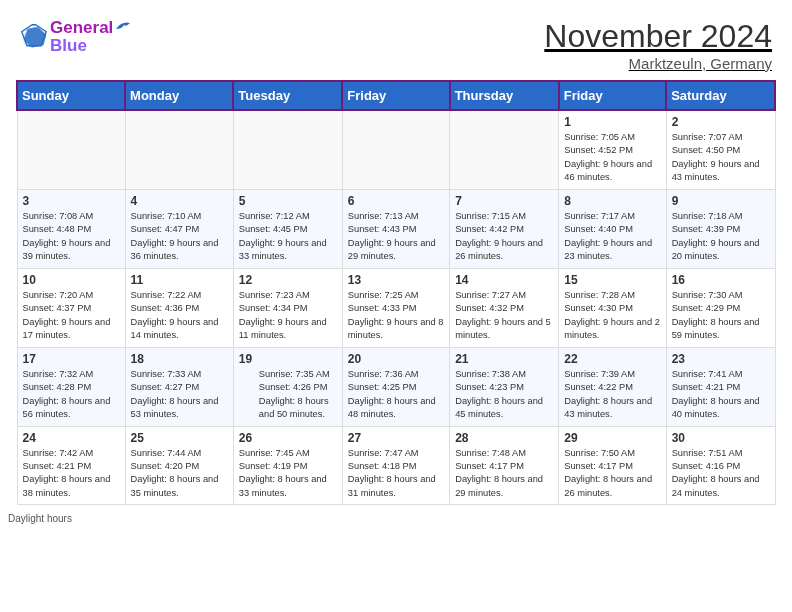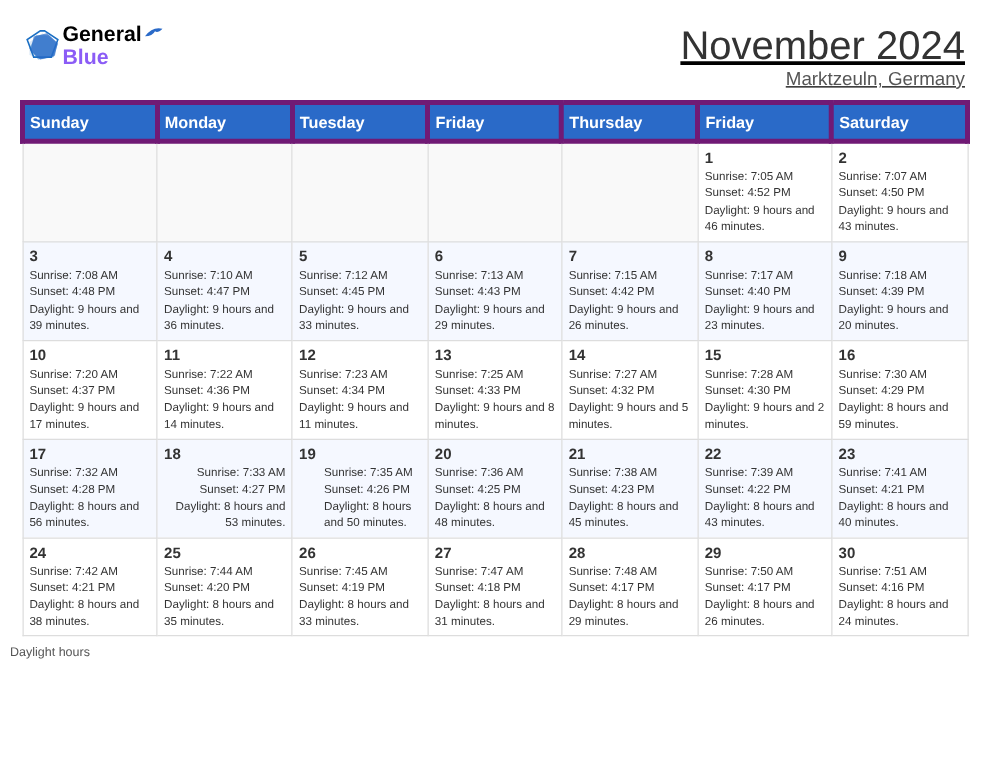--- a/index.html
+++ b/index.html
@@ -44,21 +44,21 @@
       margin: 0 8px;
       width: calc(100% - 16px);
     }
     .calendar th {
       background-color: #2a6ac8;
       color: #fff;
       font-size: 13px;
       font-weight: bold;
       padding: 6px 4px;
       text-align: left;
-      border: 4px solid #701a75;
+      border: 2px solid #701a75;
     }
     .calendar td {
       vertical-align: top;
       border: 1px solid #ddd;
       padding: 4px 5px;
       font-size: 9.5px;
       color: #333;
       width: 113px;
       min-height: 80px;
       background: #fff;
@@ -97,21 +97,21 @@
   <div class="logo">
     <svg class="logo-icon" viewBox="0 0 32 32">
       <rect x="0" y="0" width="32" height="32" fill="none"></rect>
       <polygon points="16,4 28,12 28,24 16,28 4,24 4,12" fill="#1a6fc4" opacity="0.15"></polygon>
       <polygon points="18,2 30,10 24,26 8,26 2,10 14,2" fill="none" stroke="#1a6fc4" stroke-width="1.5"></polygon>
       <polygon points="22,6 30,14 26,26 12,28 4,18 10,6" fill="#1a6fc4" opacity="0.5"></polygon>
       <polygon points="20,4 30,13 27,25 14,28 5,20 8,7" fill="#2a6ac8" opacity="0.7"></polygon>
     </svg>
     <div>
       <div style="display:flex;align-items:baseline;">
-        <span style="font-size:17px;font-weight:bold;color:#000000;">General</span>
+        <span style="font-size:17px;font-weight:bold;color:#a21caf;">General</span>
         <svg width="18" height="14" viewBox="0 0 18 14" style="margin:0 1px;">
           <path d="M2,10 Q8,2 16,4 Q12,8 10,6 Q8,10 2,10Z" fill="#2a6ac8"></path>
         </svg>
       </div>
       <div style="font-size:17px;font-weight:bold;color:#8b5cf6;margin-top:-2px;">Blue</div>
     </div>
   </div>
   <div class="title-block">
     <div class="month-title">November 2024</div>
     <div class="location">Marktzeuln, Germany</div>
@@ -242,21 +242,21 @@
         </tr>
         <tr>
           <td>
             <span class="day-num">17</span>
             <div class="day-info" style="white-space: pre-line;">Sunrise: 7:32 AM
 Sunset: 4:28 PM
 Daylight: 8 hours and 56 minutes.</div>
           </td>
           <td>
             <span class="day-num">18</span>
-            <div class="day-info" style="white-space: pre-line; text-align: right;">Sunrise: 7:33 AM
+            <div class="day-info" style="white-space: pre-line;">Sunrise: 7:33 AM
 Sunset: 4:27 PM
 Daylight: 8 hours and 53 minutes.</div>
           </td>
           <td>
             <span class="day-num">19</span>
             <div class="day-info" style="white-space: pre-line; margin-left: 20px;">Sunrise: 7:35 AM
 Sunset: 4:26 PM
 Daylight: 8 hours and 50 minutes.</div>
           </td>
           <td>

